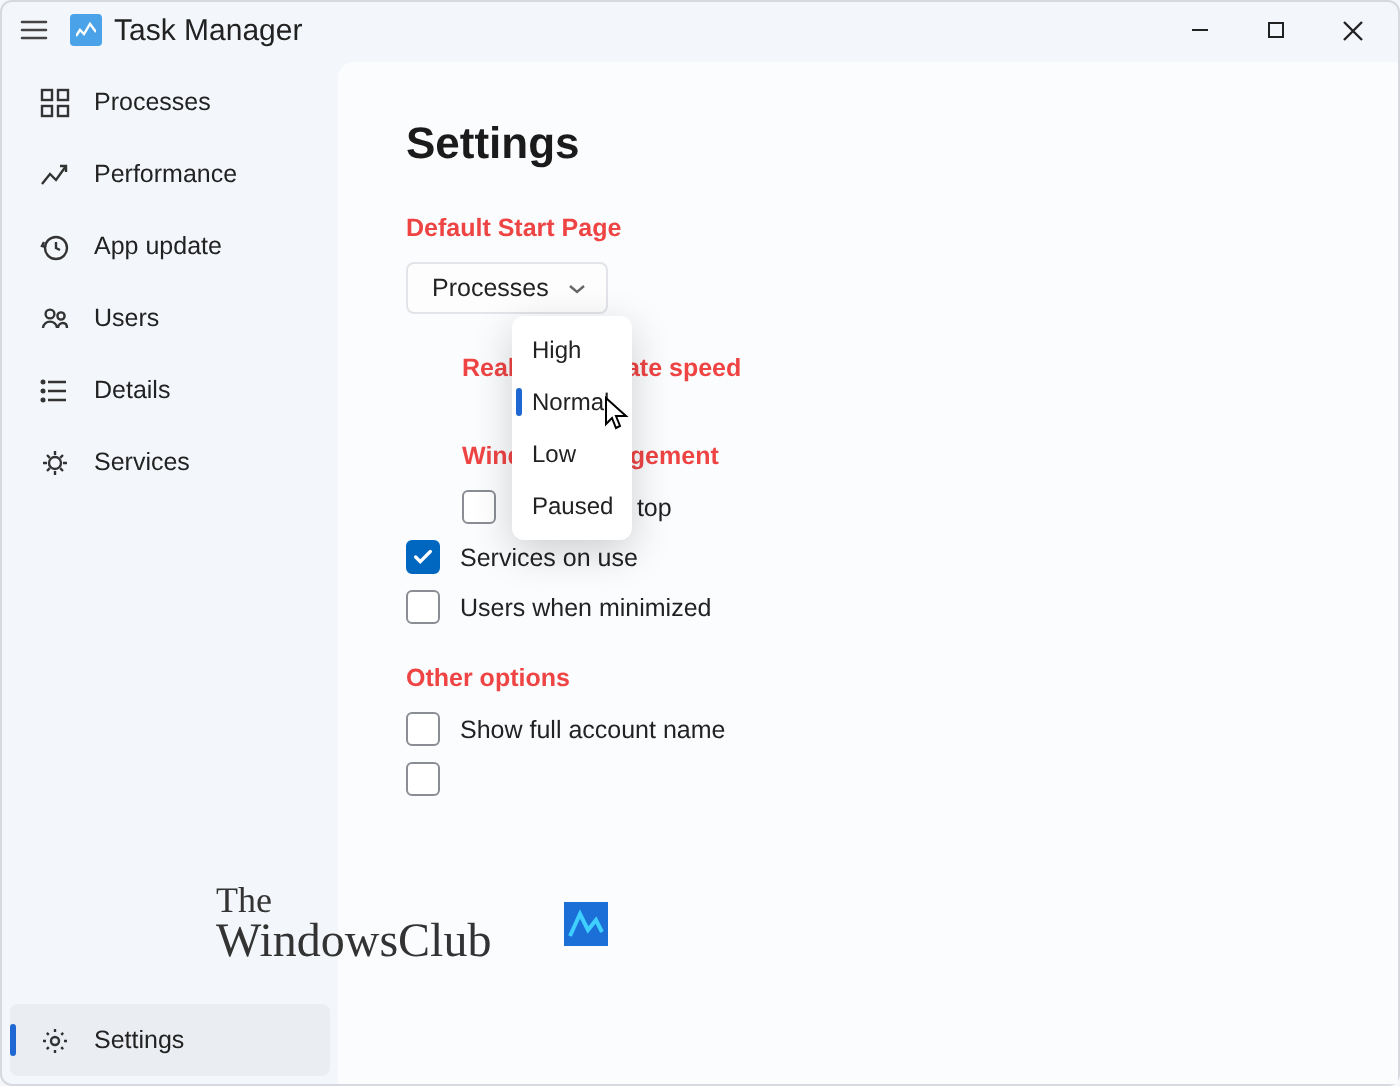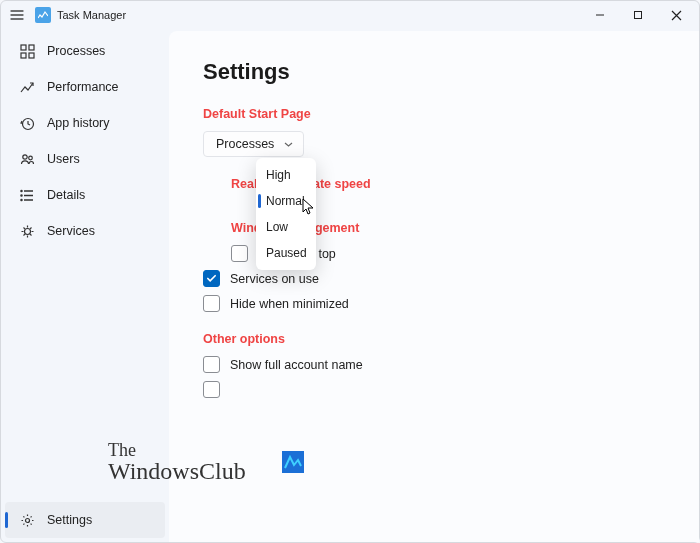--- a/index.html
+++ b/index.html
@@ -2,21 +2,21 @@
 <html><head>
 <meta charset="utf-8">
 <style>
   * { box-sizing: border-box; margin: 0; padding: 0; font-family: "Segoe UI", sans-serif; }
   body { width: 700px; height: 543px; background: #f5f7fb; overflow: hidden; position: relative; }
   .window { width: 700px; height: 543px; background: #f3f6fb; border: 1px solid #d6d9de; border-radius: 6px; display: flex; flex-direction: column; }
   .titlebar { height: 28px; display: flex; align-items: center; padding: 0 4px; }
   .titlebar .hamburger { width: 24px; height: 24px; display:flex; align-items:center; justify-content:center; color:#444; }
   .titlebar .app-icon { width: 16px; height:16px; background:#4aa3e8; border-radius:2px; margin: 0 6px; display:flex; align-items:center; justify-content:center; }
   .titlebar .app-icon svg { width:10px; height:10px; }
-  .titlebar .title { font-size: 11px; color:#222; }
+  .titlebar .title { font-size: 15px; color:#222; }
   .titlebar .spacer { flex:1; }
   .titlebar .win-btn { width: 38px; height: 28px; display:flex; align-items:center; justify-content:center; color:#222; }
   .body { flex:1; display:flex; min-height:0; }
   .sidebar { width: 168px; display:flex; flex-direction:column; padding: 4px 0; }
   .nav-item { height: 36px; display:flex; align-items:center; padding: 0 8px 0 14px; font-size: 12.5px; color:#222; gap: 12px; border-radius: 4px; margin: 0 4px; cursor:pointer; position:relative; }
   .nav-item.selected { background:#eaedf2; }
   .nav-item.selected::before { content:""; position:absolute; left:0; top:10px; bottom:10px; width:3px; background:#1f67d2; border-radius:2px; }
   .nav-item .ico { width:16px; height:16px; display:flex; align-items:center; justify-content:center; color:#333; }
   .sidebar .grow { flex:1; }
   .content { flex:1; background:#fbfcfe; border-top-left-radius: 8px; margin-top: 2px; padding: 28px 0 0 34px; position:relative; overflow:hidden; }
@@ -97,21 +97,21 @@
         <span>Performance</span>
       </div>
       <div class="nav-item">
         <span class="ico">
             <svg width="15" height="15" viewBox="0 0 15 15" fill="none" stroke="currentColor" stroke-width="1.2">
               <circle cx="8" cy="8" r="5.5"></circle>
               <path d="M8 5v3l2 1"></path>
               <path d="M2 5l-1 2 2 .5"></path>
             </svg>
           </span>
-        <span>App history</span>
+        <span>App update</span>
       </div>
       <div class="nav-item">
         <span class="ico">
             <svg width="15" height="15" viewBox="0 0 15 15" fill="none" stroke="currentColor" stroke-width="1.2">
               <circle cx="5" cy="5" r="2.2"></circle>
               <circle cx="10.5" cy="6" r="1.8"></circle>
               <path d="M1.5 12c0-2 1.8-3.2 3.5-3.2S8.5 10 8.5 12"></path>
               <path d="M9 12c0-1.5 1.2-2.5 2.5-2.5s2 1 2 2.5"></path>
             </svg>
           </span>
@@ -177,21 +177,21 @@
         <div class="check-row">
           <span class="checkbox checked">
               <svg viewBox="0 0 12 12">
                 <path d="M2 6l2.5 2.5L10 3" stroke="#fff" stroke-width="1.8" fill="none" stroke-linecap="round"></path>
               </svg>
             </span>
           <span>Services on use</span>
         </div>
         <div class="check-row">
           <span class="checkbox"></span>
-          <span>Hide when minimized</span>
+          <span>Users when minimized</span>
         </div>
       </div>
 
       <div class="section">
         <div class="section-label">Other options</div>
         <div class="check-row">
           <span class="checkbox"></span>
           <span>Show full account name</span>
         </div>
         <div class="check-row">

